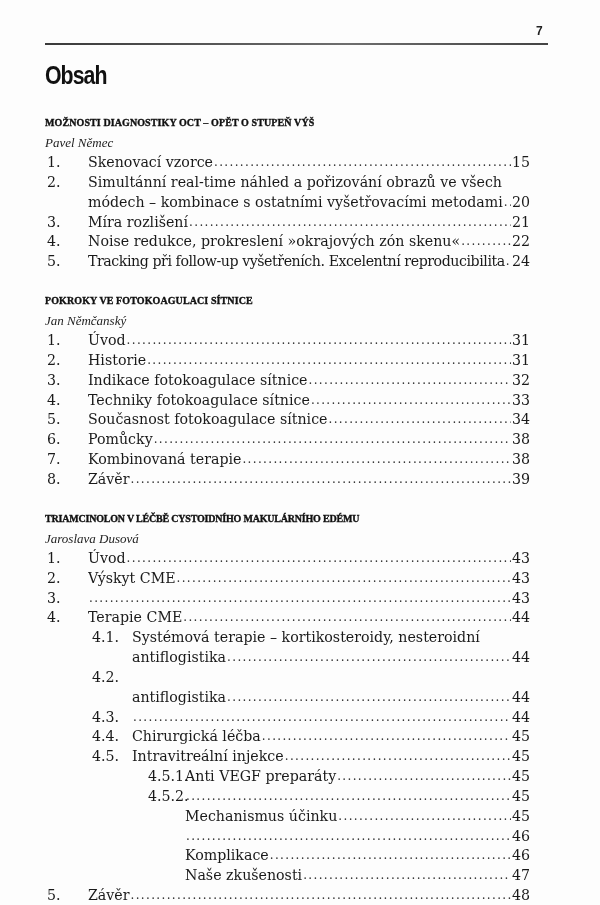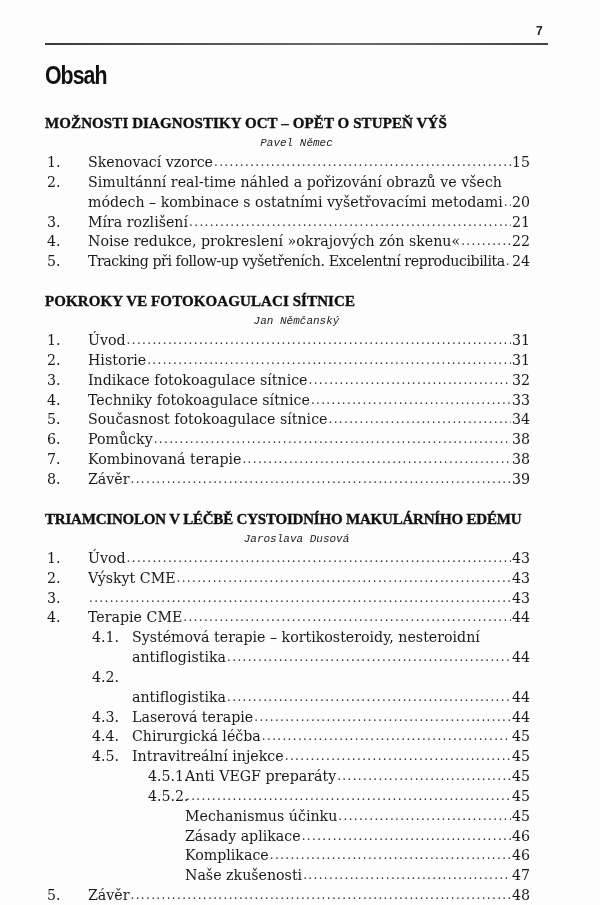--- a/index.html
+++ b/index.html
@@ -17,24 +17,24 @@
     background: linear-gradient(90deg, #3a3a3a, #6e6e6e 60%, #444);
   }
   .doc-title {
     position: absolute; left: 45px; top: 60px; font-family: "Liberation Sans", sans-serif;
     font-weight: bold; font-size: 26px; letter-spacing: -1.2px; transform: scaleX(0.82);
     transform-origin: left top; color: #111;
   }
   .content { position: absolute; left: 45px; top: 113px; width: 503px; }
   .section { margin-bottom: 19px; }
   .section-title {
-    font-family: "Liberation Serif", serif; font-weight: 900; font-size: 15px; line-height: 20px;
+    font-family: "Liberation Serif", serif; font-weight: 900; font-size: 10px; line-height: 20px;
     letter-spacing: 0.1px; white-space: nowrap; color: #111; -webkit-text-stroke: 0.35px #111;
   }
-  .author { font-family: Liberation Mono, monospace; font-style: italic; font-size: 11px; line-height: 20px; color: #222; text-align: center; }
+  .author { font-family: Liberation Serif, serif; font-style: italic; font-size: 13px; line-height: 20px; color: #222; }
   .entry { position: relative; font-size: 14.2px; line-height: 19.85px; height: 19.85px; white-space: nowrap; }
   .entry .num { position: absolute; left: 2px; top: 0; }
   .entry.l2 .num { left: 47px; }
   .entry.l3 .num { left: 103px; }
   .entry .text-wrap {
     position: absolute; left: 43px; right: 18px; top: 0; display: flex; align-items: center; overflow: hidden;
   }
   .entry.l2 .text-wrap { left: 87px; }
   .entry.l3 .text-wrap { left: 140px; }
   .entry.l3b .text-wrap { left: 140px; }
@@ -231,21 +231,20 @@
       <div class="entry l2 cont">
         <div class="text-wrap">
             <span class="label">antiflogistika</span>
             <span class="dots"></span>
             <span class="pg">44</span>
           </div>
       </div>
       <div class="entry l2">
         <span class="num">4.3.</span>
         <div class="text-wrap">
-            <span class="label">Laserová terapie</span>
             <span class="dots"></span>
             <span class="pg">44</span>
           </div>
       </div>
       <div class="entry l2">
         <span class="num">4.4.</span>
         <div class="text-wrap">
             <span class="label">Chirurgická léčba</span>
             <span class="dots"></span>
             <span class="pg">45</span>
@@ -276,21 +275,20 @@
       </div>
       <div class="entry l3b cont">
         <div class="text-wrap">
             <span class="label">Mechanismus účinku</span>
             <span class="dots"></span>
             <span class="pg">45</span>
           </div>
       </div>
       <div class="entry l3b cont">
         <div class="text-wrap">
-            <span class="label">Zásady aplikace</span>
             <span class="dots"></span>
             <span class="pg">46</span>
           </div>
       </div>
       <div class="entry l3b cont">
         <div class="text-wrap">
             <span class="label">Komplikace</span>
             <span class="dots"></span>
             <span class="pg">46</span>
           </div>

